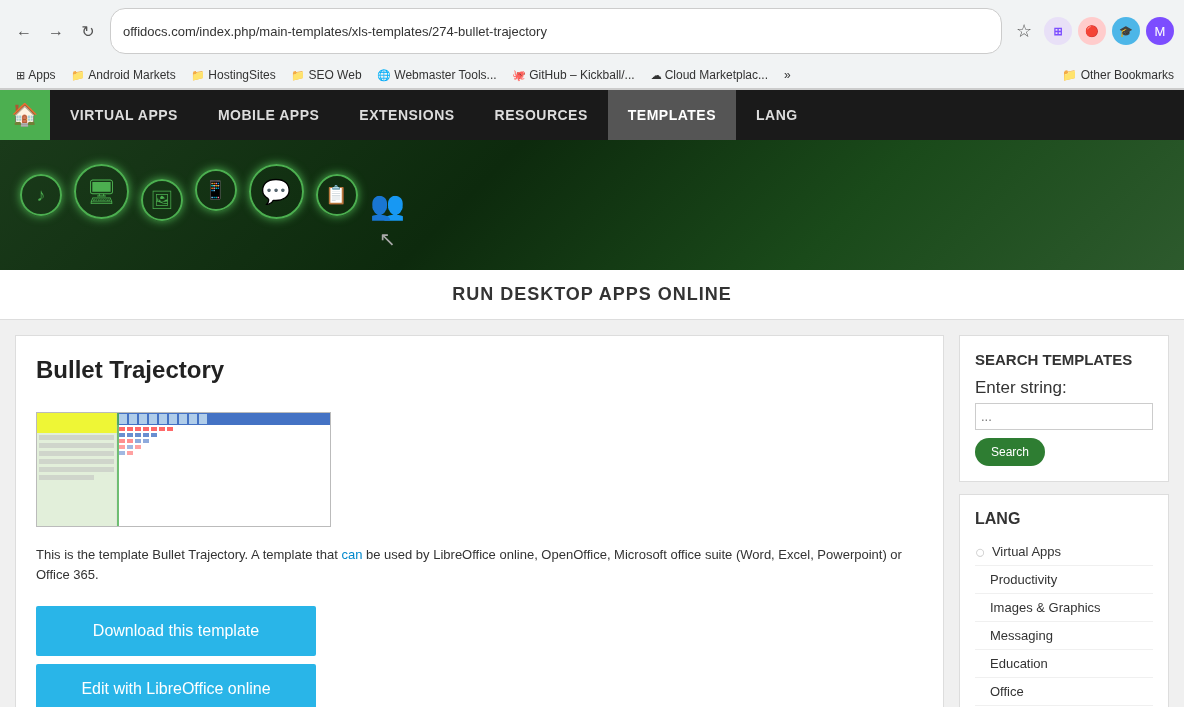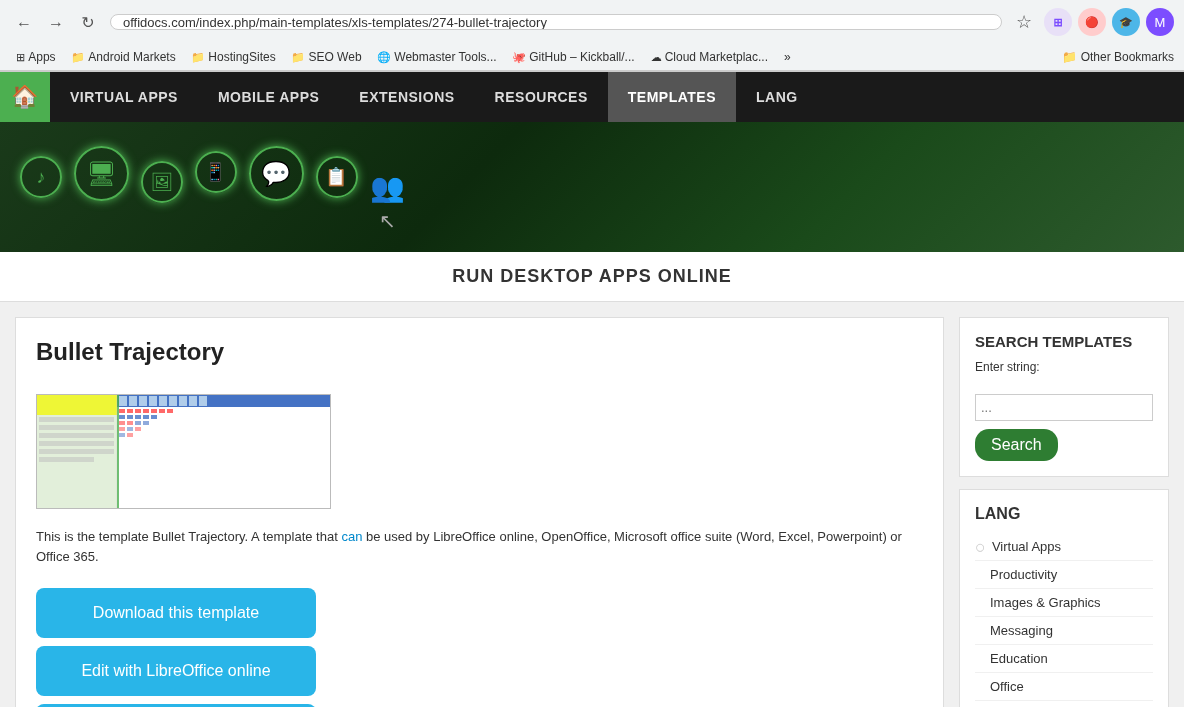--- a/index.html
+++ b/index.html
@@ -19,21 +19,21 @@
     }
     .nav-buttons { display: flex; gap: 4px; }
     .nav-btn {
       width: 28px; height: 28px;
       border: none; background: none; cursor: pointer;
       border-radius: 50%; display: flex; align-items: center; justify-content: center;
       color: #555; font-size: 16px;
     }
     .address-bar {
       flex: 1;
-      height: 16px;
+      height: 46px;
       border: 1px solid #ccc;
       border-radius: 15px;
       padding: 0 12px;
       font-size: 13px;
       background: white;
       color: #333;
     }
     .browser-icons { display: flex; gap: 6px; align-items: center; }
     .browser-icon {
       width: 28px; height: 28px;
@@ -170,21 +170,21 @@
       display: block;
       width: 280px;
       padding: 16px;
       text-align: center;
       background: #29b5e8;
       color: white;
       font-size: 16px;
       border: none;
       cursor: pointer;
       margin-bottom: 8px;
-      border-radius: 8px;
+      border-radius: 2px;
     }
 
     
     .sidebar {
       width: 210px;
       flex-shrink: 0;
     }
 
     .search-box {
       background: white;
@@ -192,38 +192,38 @@
       padding: 15px;
       margin-bottom: 12px;
     }
     .search-title {
       font-size: 15px;
       font-weight: bold;
       color: #333;
       margin-bottom: 10px;
     }
     .search-label {
-      font-size: 12px;
-      color: #333;
-      margin-bottom: 20px;
+      font-size: 17px;
+      color: #333;
+      margin-bottom: 5px;
     }
     .search-input {
       width: 100%;
       border: 1px solid #ccc;
       padding: 5px;
       font-size: 13px;
       margin-bottom: 8px;
       color: #999;
     }
     .search-btn {
       background: #2e7d32;
       color: white;
       border: none;
       padding: 7px 16px;
-      font-size: 16px;
+      font-size: 12px;
       cursor: pointer;
       border-radius: 14px;
     }
 
     .menu-box {
       background: white;
       border: 1px solid #ddd;
       padding: 15px;
     }
     .menu-title {

